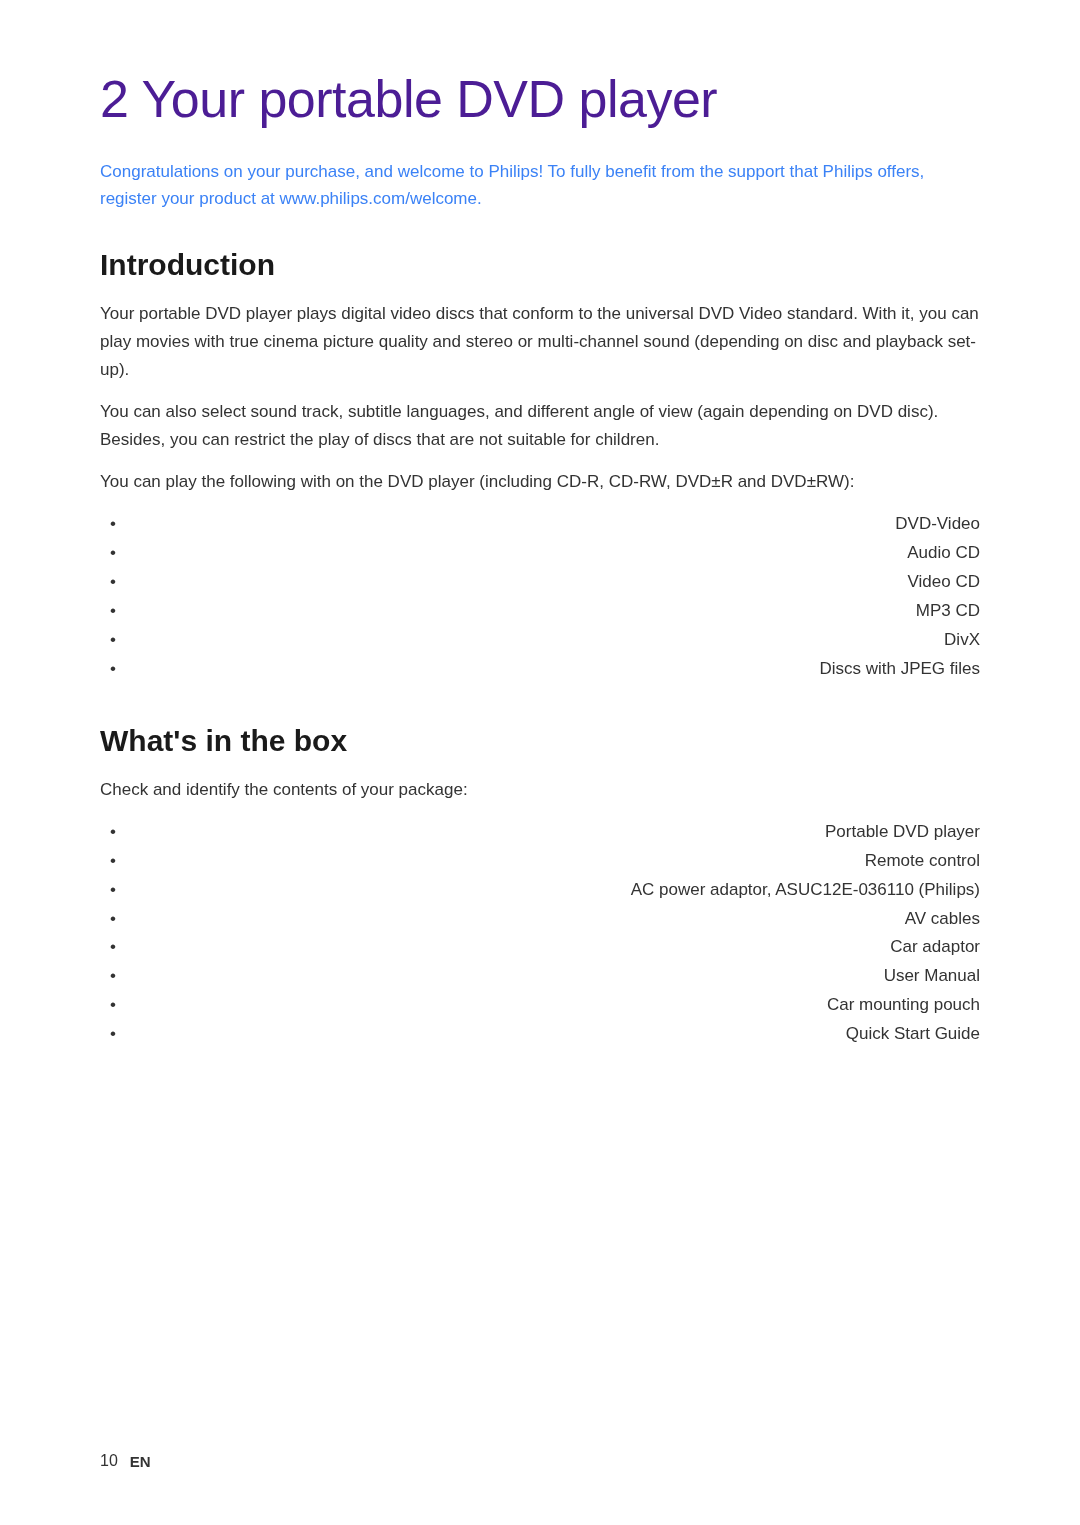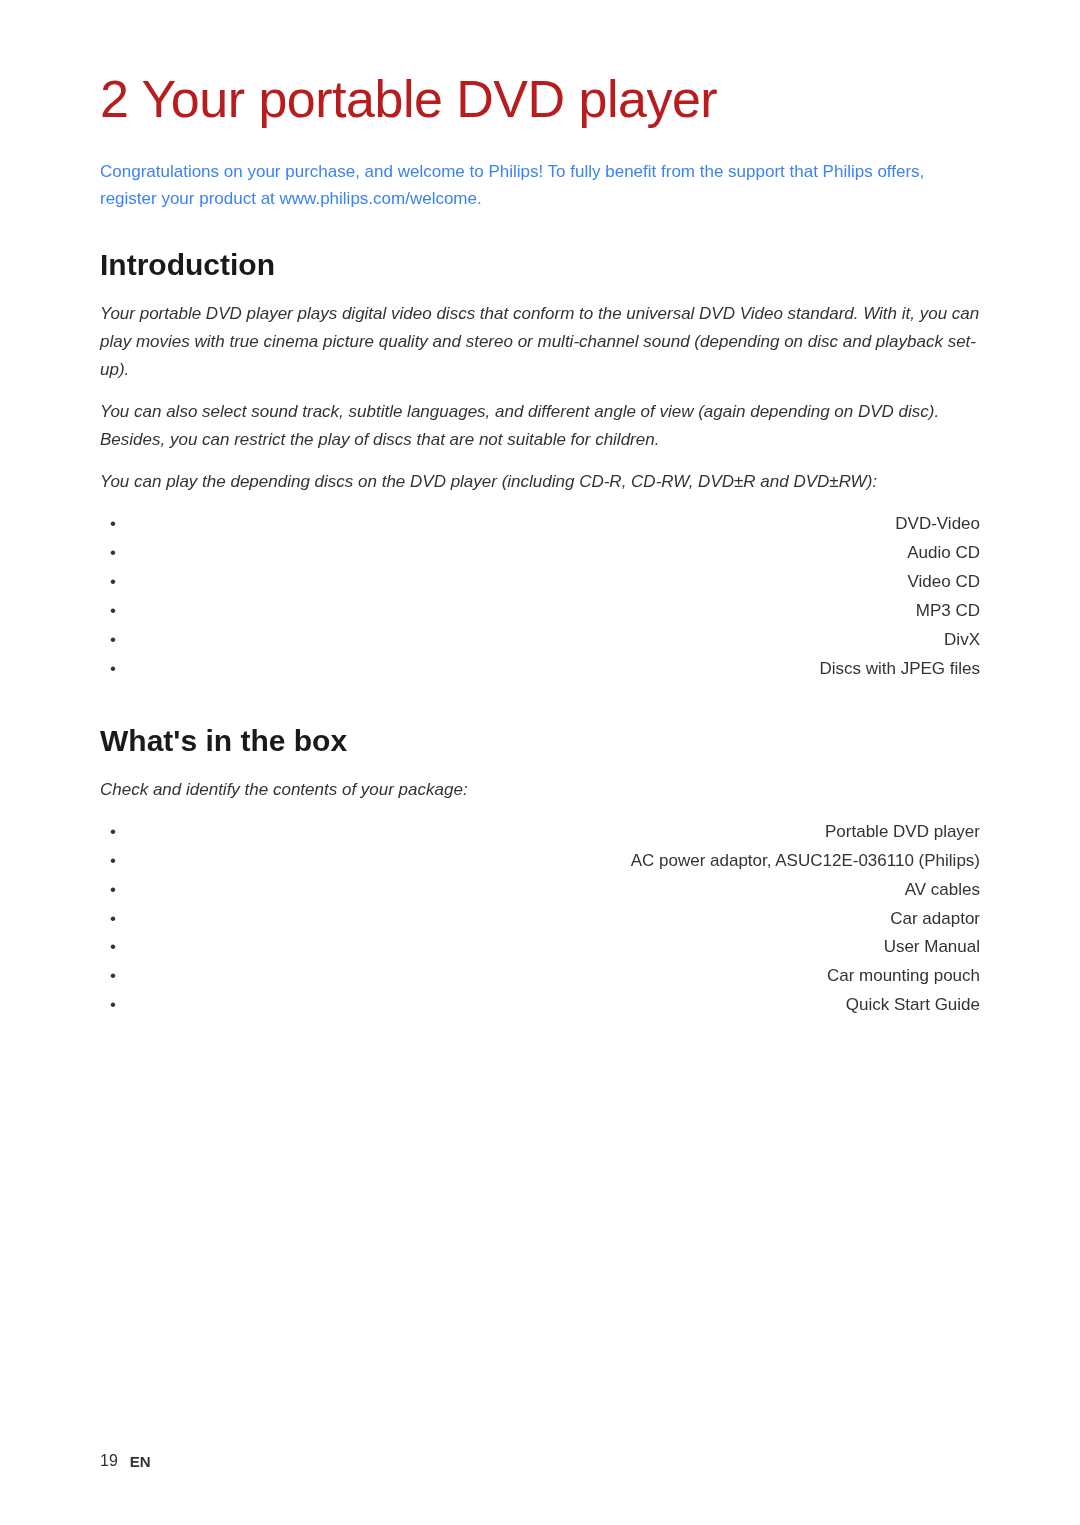--- a/index.html
+++ b/index.html
@@ -14,21 +14,21 @@
       color: #222222;
       width: 1080px;
       min-height: 1525px;
       padding: 70px 100px 80px 100px;
       position: relative;
     }
 
     .page-title {
       font-size: 52px;
       font-weight: 300;
-      color: #b91c1c;
+      color: #4c1d95;
       margin-bottom: 28px;
       line-height: 1.15;
       letter-spacing: -0.5px;
     }
 
     .page-title .chapter-num {
       font-weight: 300;
     }
 
     .intro-paragraph {
@@ -46,21 +46,20 @@
       margin-bottom: 18px;
       margin-top: 10px;
     }
 
     .body-paragraph {
       font-size: 17px;
       line-height: 1.65;
       color: #333333;
       margin-bottom: 14px;
       max-width: 880px;
-      font-style: italic;
     }
 
     .bullet-list {
       list-style: none;
       margin: 8px 0 22px 0;
       padding: 0;
       text-align: right;
     }
 
     .bullet-list li {
@@ -111,44 +110,45 @@
 
 <p class="intro-paragraph">Congratulations on your purchase, and welcome to Philips! To fully benefit from the support that Philips offers, register your product at www.philips.com/welcome.</p>
 
 <section>
   <h2 class="section-heading">Introduction</h2>
 
   <p class="body-paragraph">Your portable DVD player plays digital video discs that conform to the universal DVD Video standard. With it, you can play movies with true cinema picture quality and stereo or multi-channel sound (depending on disc and playback set-up).</p>
 
   <p class="body-paragraph">You can also select sound track, subtitle languages, and different angle of view (again depending on DVD disc). Besides, you can restrict the play of discs that are not suitable for children.</p>
 
-  <p class="body-paragraph">You can play the depending discs on the DVD player (including CD-R, CD-RW, DVD±R and DVD±RW):</p>
+  <p class="body-paragraph">You can play the following with on the DVD player (including CD-R, CD-RW, DVD±R and DVD±RW):</p>
 
   <ul class="bullet-list">
     <li>DVD-Video</li>
     <li>Audio CD</li>
     <li>Video CD</li>
     <li>MP3 CD</li>
     <li>DivX</li>
     <li>Discs with JPEG files</li>
   </ul>
 </section>
 
 <section class="whats-in-box-section">
   <h2 class="section-heading">What's in the box</h2>
 
   <p class="body-paragraph">Check and identify the contents of your package:</p>
 
   <ul class="bullet-list">
     <li>Portable DVD player</li>
+    <li>Remote control</li>
     <li>AC power adaptor, ASUC12E-036110 (Philips)</li>
     <li>AV cables</li>
     <li>Car adaptor</li>
     <li>User Manual</li>
     <li>Car mounting pouch</li>
     <li>Quick Start Guide</li>
   </ul>
 </section>
 
 <div class="footer-page-num">
-  <span>19</span>
+  <span>10</span>
   <span class="footer-en">EN</span>
 </div>
 
 </body></html>

